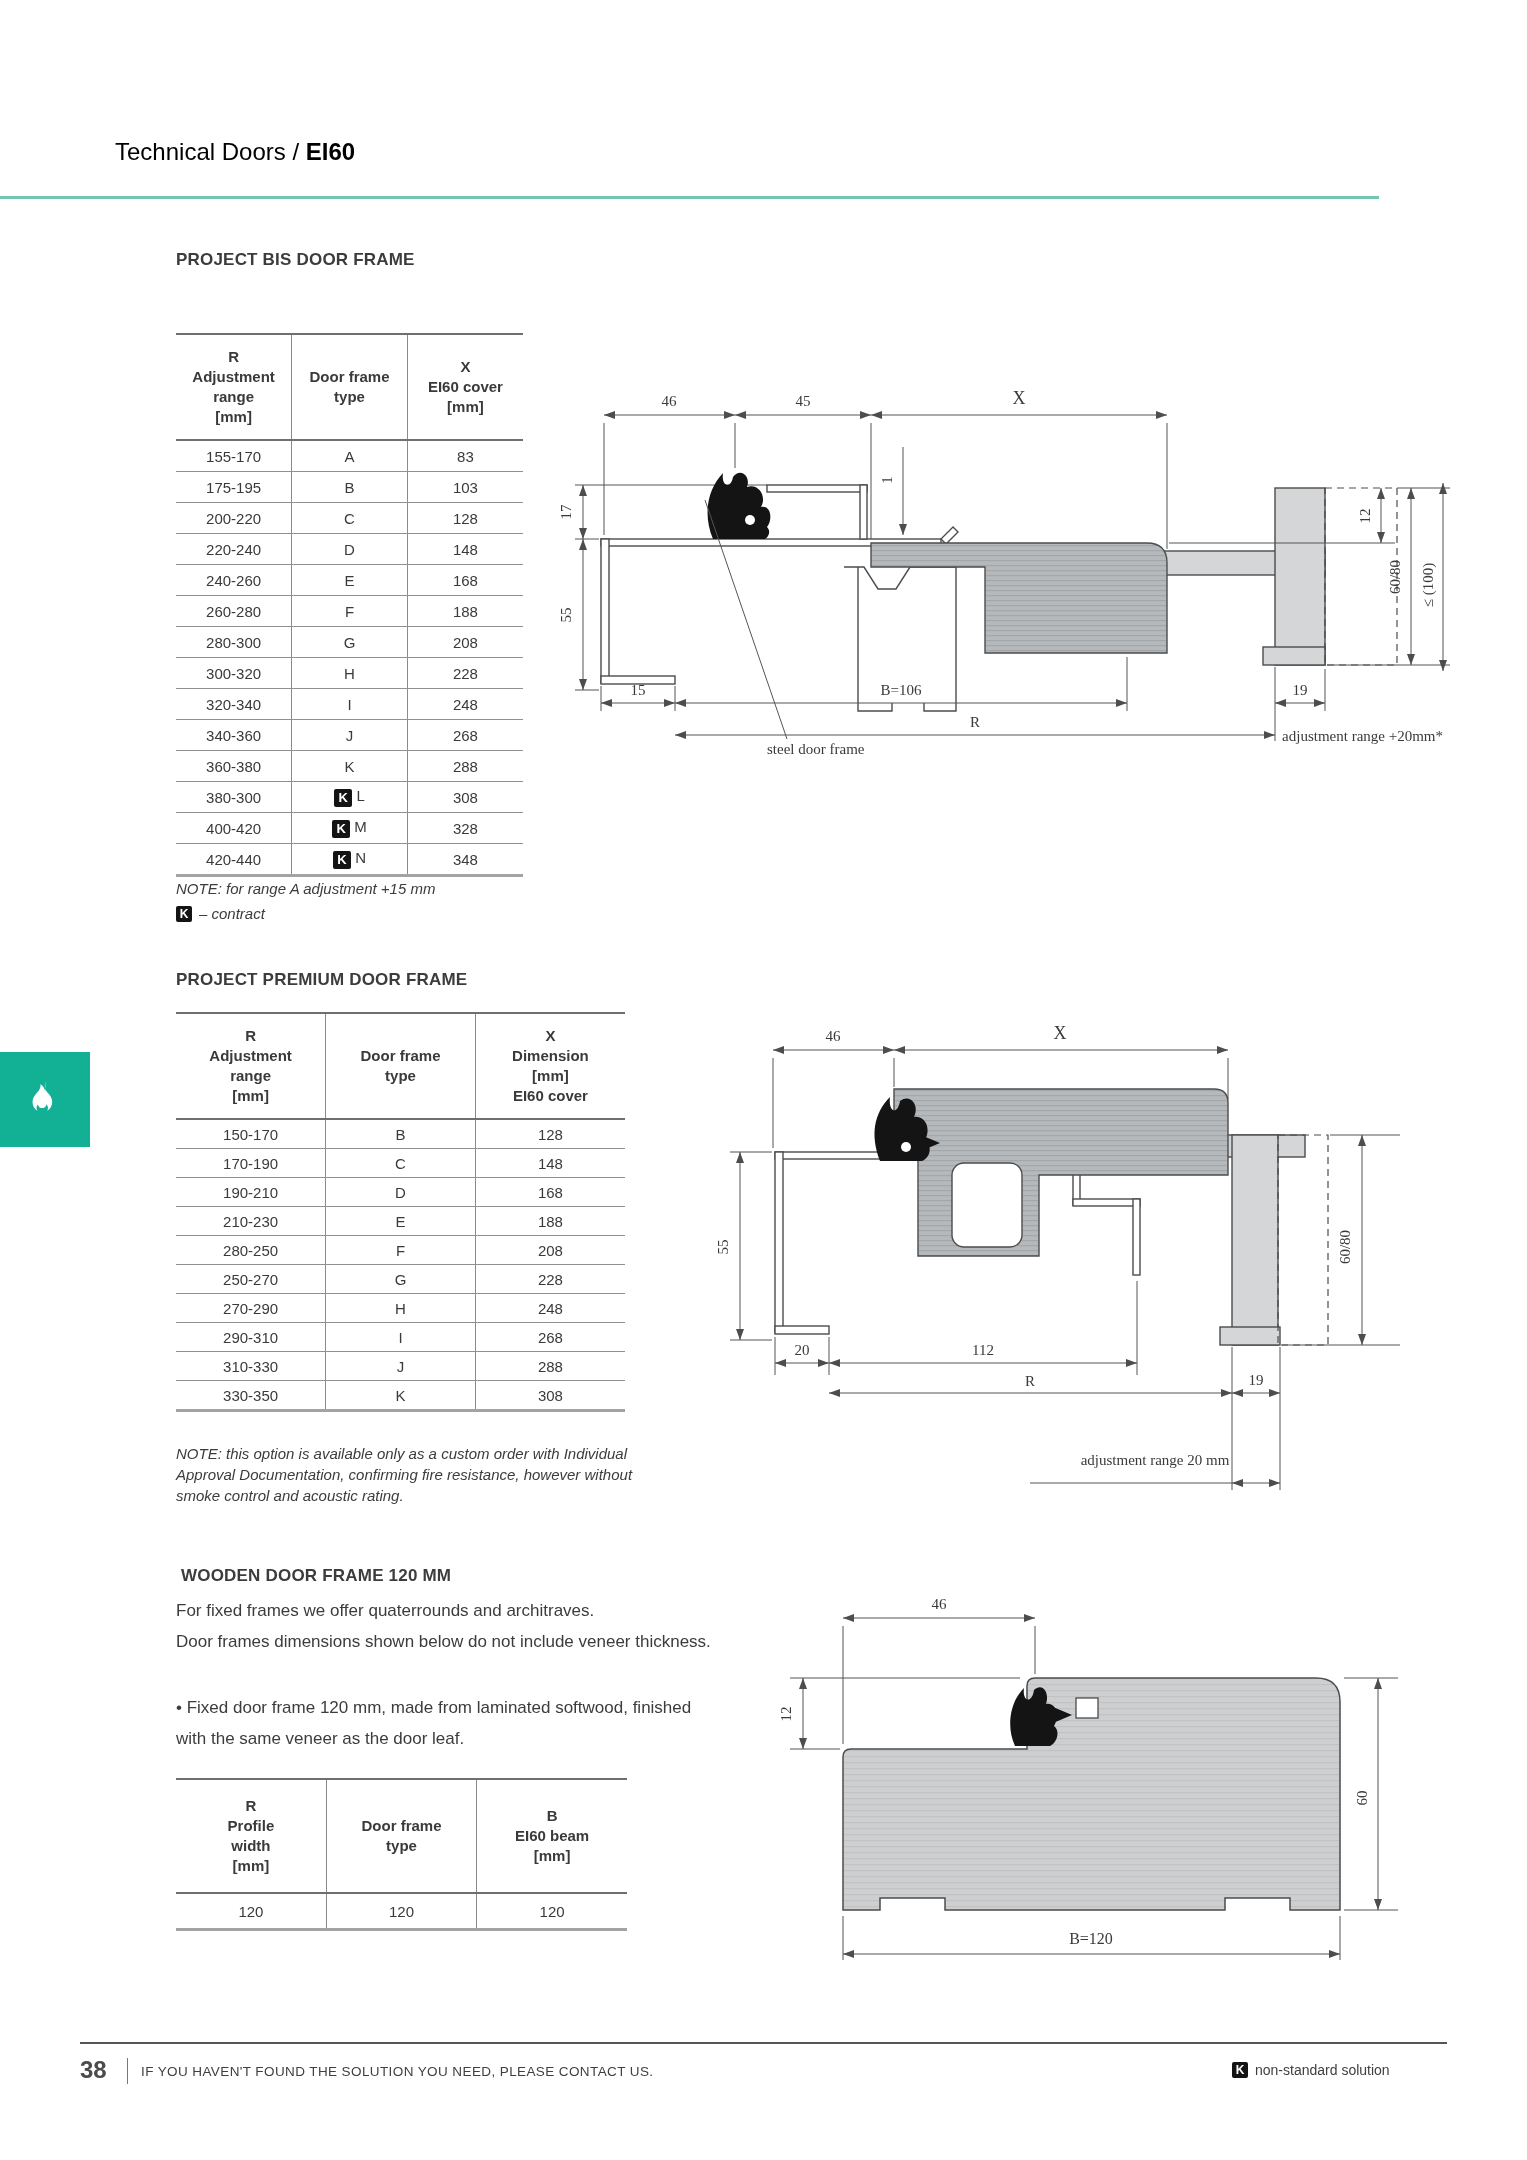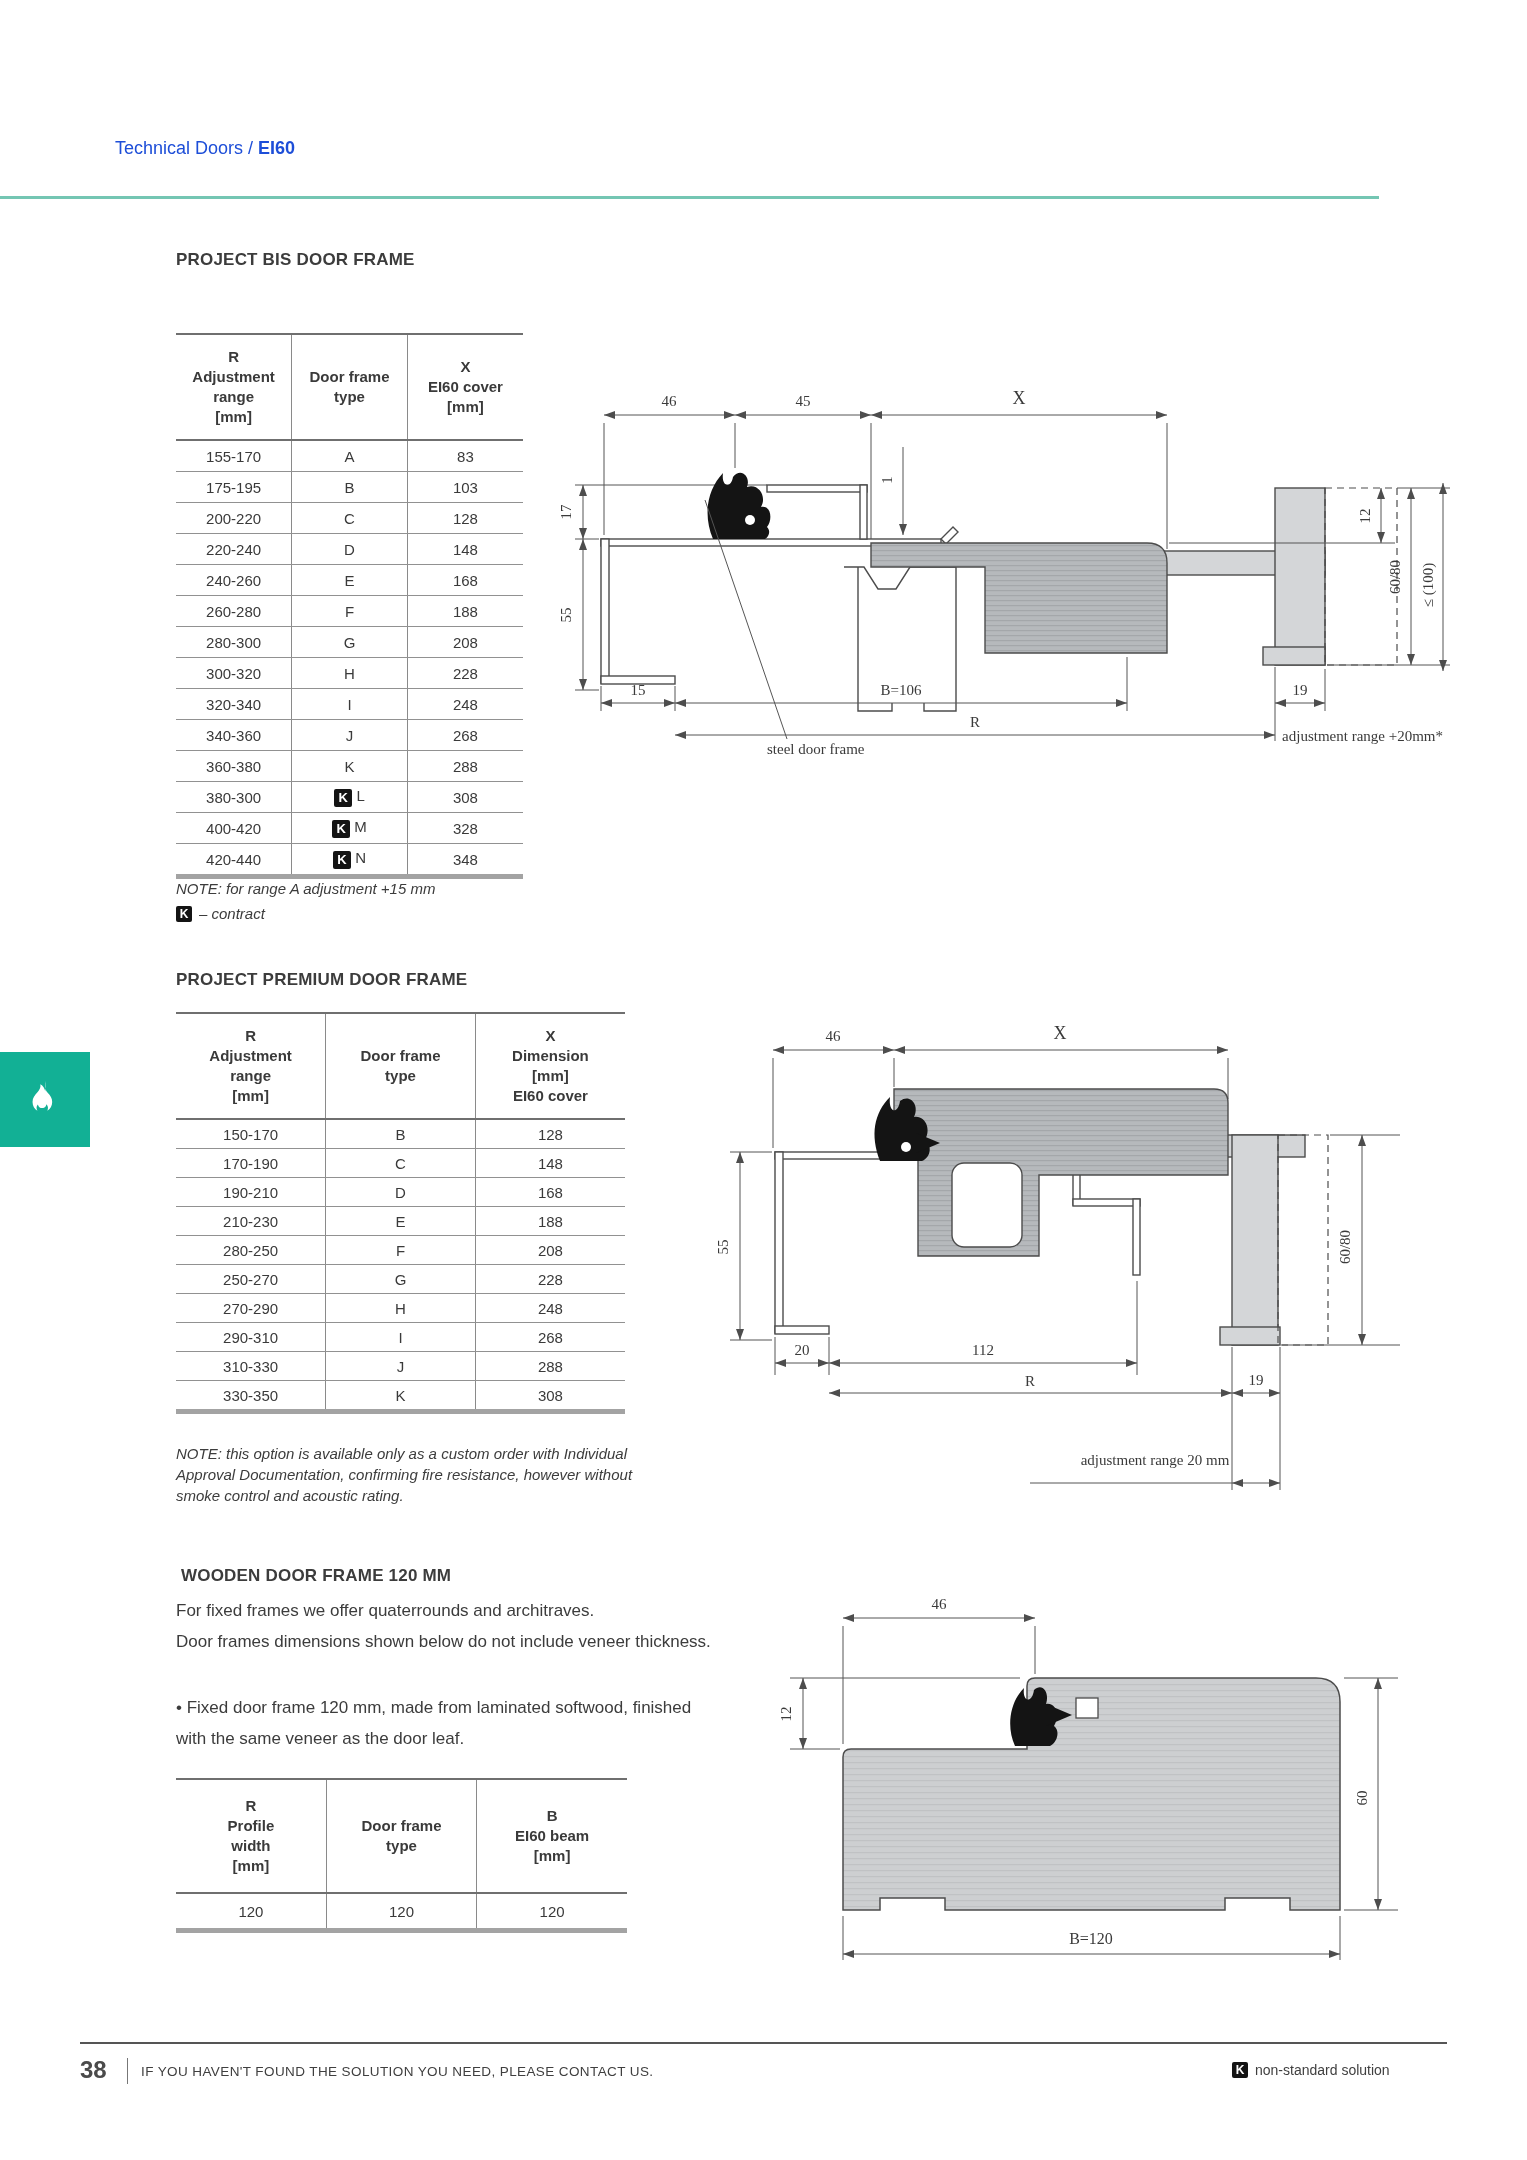--- a/index.html
+++ b/index.html
@@ -2,33 +2,33 @@
 <html><head>
 <meta charset="utf-8">
 <style>
   html,body{margin:0;padding:0;background:#e8e8e8;}
   .page{
     position:relative;width:1527px;height:2160px;background:#ffffff;
     font-family:"Liberation Sans",sans-serif;color:#3b3b3b;overflow:hidden;margin:0 auto;
   }
   .abs{position:absolute;}
   
-  .breadcrumb{left:115px;top:138px;font-size:18px;color:#1d4ed8;}
+  .breadcrumb{left:115px;top:138px;font-size:24px;color:#000000;}
   .breadcrumb b{font-weight:bold;}
   .top-rule{left:0;top:196px;width:1379px;height:3px;background:#74c6b3;}
   
   .sec-title{font-size:17px;font-weight:bold;color:#3c3c3c;letter-spacing:.2px;}
   .body-text{font-size:17px;color:#3c3c3c;}
   .note-text{font-size:15px;font-style:italic;color:#3c3c3c;white-space:pre-line;line-height:21px;}
   
   table.spec{border-collapse:collapse;table-layout:fixed;font-size:15px;color:#3a3a3a;}
   table.spec th{font-weight:bold;white-space:pre-line;text-align:center;vertical-align:middle;
     border-top:2px solid #6f6f6f;border-bottom:2px solid #6f6f6f;line-height:20px;}
   table.spec td{text-align:center;vertical-align:middle;border-bottom:1px solid #919191;}
-  table.spec tbody tr:last-child td{border-bottom:5px solid #a3a3a3;}
+  table.spec tbody tr:last-child td{border-bottom:3px solid #a3a3a3;}
   table.spec th + th, table.spec td + td{border-left:1px solid #8a8a8a;}
   .t1{width:347px;} .t1 th{padding:12px 6px;} .t1 td{padding:5px 4px;height:20px;}
   .t2{width:449px;} .t2 th{padding:12px 6px;} .t2 td{padding:4px 4px;height:20px;}
   .t3{width:451px;} .t3 th{padding:16px 6px;} .t3 td{padding:7px 4px;height:20px;}
   .kicon{display:inline-flex;width:18px;height:18px;background:#141414;color:#fff;
     font-weight:bold;font-size:13px;align-items:center;justify-content:center;
     border-radius:2px;font-family:"Liberation Sans",sans-serif;vertical-align:middle;}
   .kicon.small{width:16px;height:16px;font-size:12px;}
   
   .flame-tab{left:0;top:1052px;width:90px;height:95px;background:#12b095;

